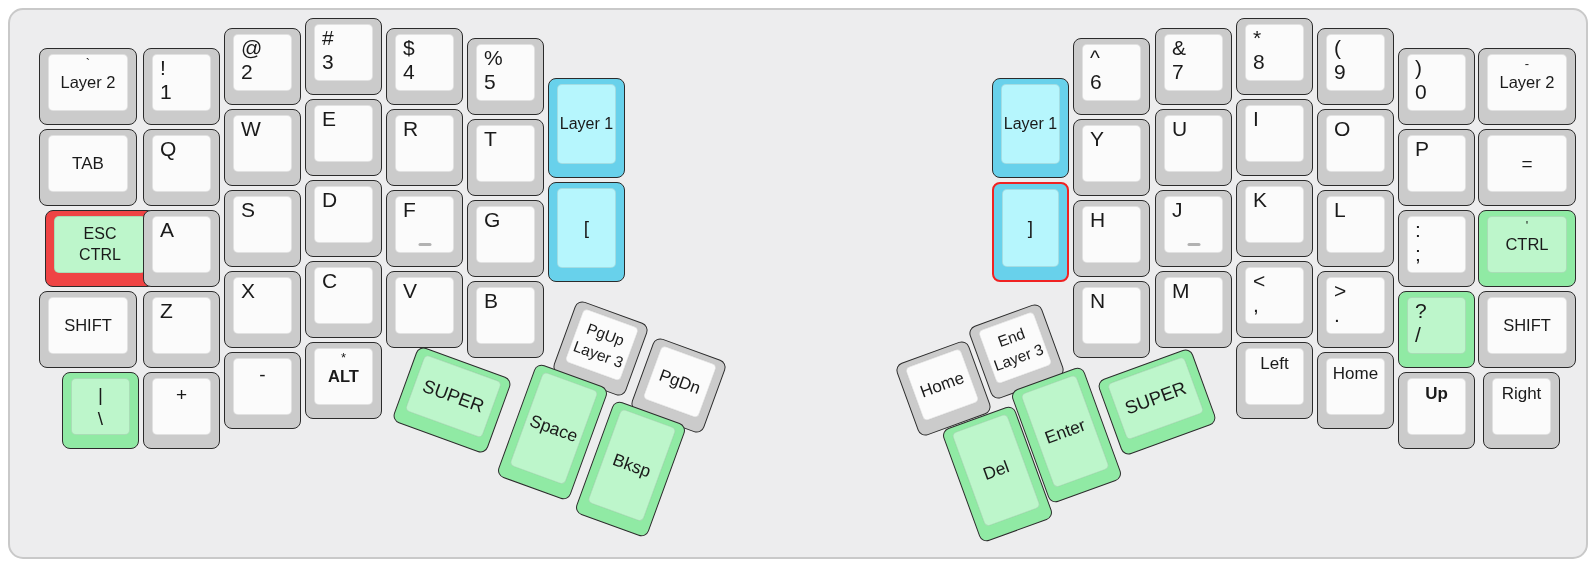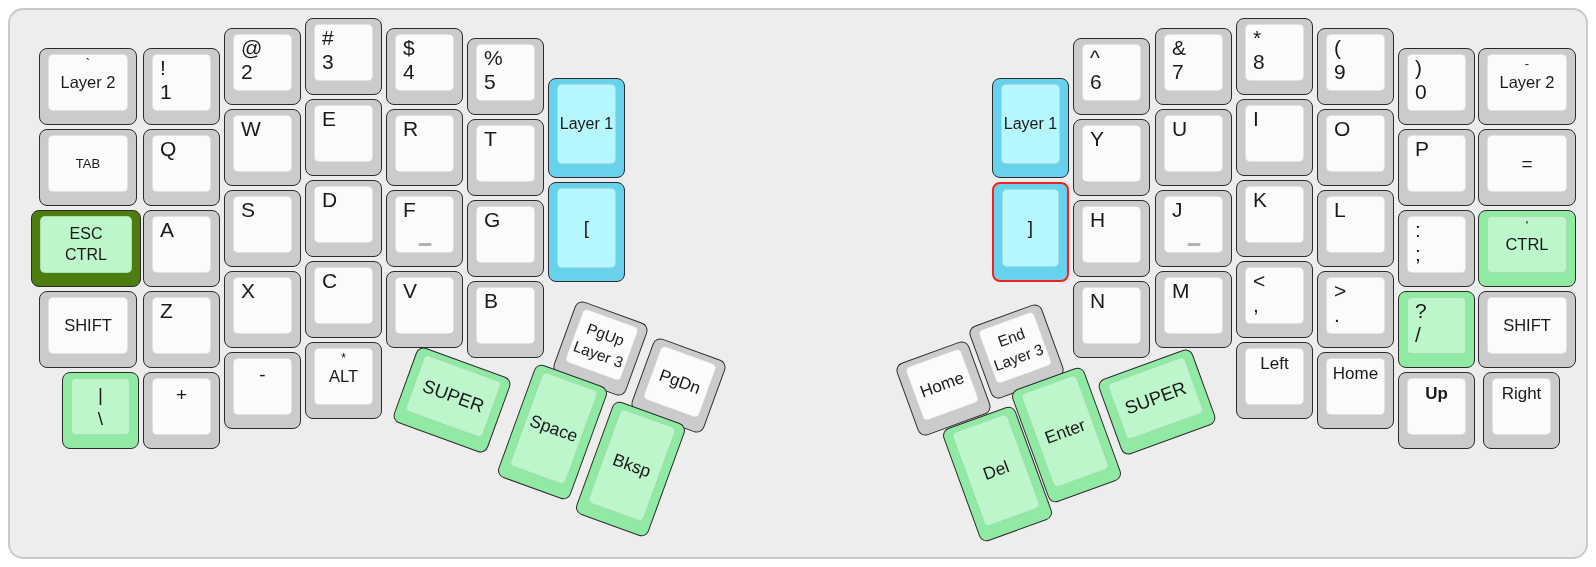--- a/index.html
+++ b/index.html
@@ -74,21 +74,21 @@
         </div>
       </div>
       <div class="key" style="width: 77px; height: 77px; background: rgb(203, 203, 203); left: 467px; top: 38px;">
         <div class="cap" style="background: rgb(251, 251, 251);">
           <span class="leg-tl">%</span>
           <span class="leg-bl">5</span>
         </div>
       </div>
       <div class="key" style="width: 98px; height: 77px; background: rgb(203, 203, 203); left: 39px; top: 129px;">
         <div class="cap" style="background: rgb(251, 251, 251);">
-          <div class="leg-c" style="font-size: 13px;"><span class="">TAB</span></div>
+          <div class="leg-c" style="font-size: 17px;"><span class="">TAB</span></div>
         </div>
       </div>
       <div class="key" style="width: 77px; height: 77px; background: rgb(203, 203, 203); left: 143px; top: 129px;">
         <div class="cap" style="background: rgb(251, 251, 251);">
           <span class="leg-tl">Q</span>
         </div>
       </div>
       <div class="key" style="width: 77px; height: 77px; background: rgb(203, 203, 203); left: 224px; top: 109px;">
         <div class="cap" style="background: rgb(251, 251, 251);">
           <span class="leg-tl">W</span>
@@ -102,21 +102,21 @@
       <div class="key" style="width: 77px; height: 77px; background: rgb(203, 203, 203); left: 386px; top: 109px;">
         <div class="cap" style="background: rgb(251, 251, 251);">
           <span class="leg-tl">R</span>
         </div>
       </div>
       <div class="key" style="width: 77px; height: 77px; background: rgb(203, 203, 203); left: 467px; top: 119px;">
         <div class="cap" style="background: rgb(251, 251, 251);">
           <span class="leg-tl">T</span>
         </div>
       </div>
-      <div class="key" style="width: 110px; height: 77px; background: #4d7c0f; left: 31px; top: 210px;">
+      <div class="key" style="width: 110px; height: 77px; background: #ef4444; left: 45px; top: 210px;">
         <div class="cap" style="background: rgb(189, 246, 203);">
           <div class="leg-c" style="font-size: 16px;"><span class="">ESC</span><span class="">CTRL</span></div>
         </div>
       </div>
       <div class="key" style="width: 77px; height: 77px; background: rgb(203, 203, 203); left: 143px; top: 210px;">
         <div class="cap" style="background: rgb(251, 251, 251);">
           <span class="leg-tl">A</span>
         </div>
       </div>
       <div class="key" style="width: 77px; height: 77px; background: rgb(203, 203, 203); left: 224px; top: 190px;">
@@ -181,21 +181,21 @@
         </div>
       </div>
       <div class="key" style="width: 77px; height: 77px; background: rgb(203, 203, 203); left: 224px; top: 352px;">
         <div class="cap" style="background: rgb(251, 251, 251);">
           <span class="leg-t" style="font-size: 19px;">-</span>
         </div>
       </div>
       <div class="key" style="width: 77px; height: 77px; background: rgb(203, 203, 203); left: 305px; top: 342px;">
         <div class="cap" style="background: rgb(251, 251, 251);">
           <span class="leg-tc">*</span>
-          <div class="leg-c" style="font-size: 16.5px;"><span class="">ALT</span></div>
+          <div class="leg-c" style="font-size: 16.5px; font-weight: bold;"><span class="">ALT</span></div>
         </div>
       </div>
       <div class="key" style="width: 77px; height: 100px; background: rgb(104, 209, 235); left: 548px; top: 78px;">
         <div class="cap" style="background: rgb(182, 246, 253);">
           <div class="leg-c" style="font-size: 16px;"><span class="">Layer 1</span></div>
         </div>
       </div>
       <div class="key" style="width: 77px; height: 100px; background: rgb(104, 209, 235); left: 548px; top: 182px;">
         <div class="cap" style="background: rgb(182, 246, 253);">
           <div class="leg-c" style="font-size: 19px;"><span class="">[</span></div>

